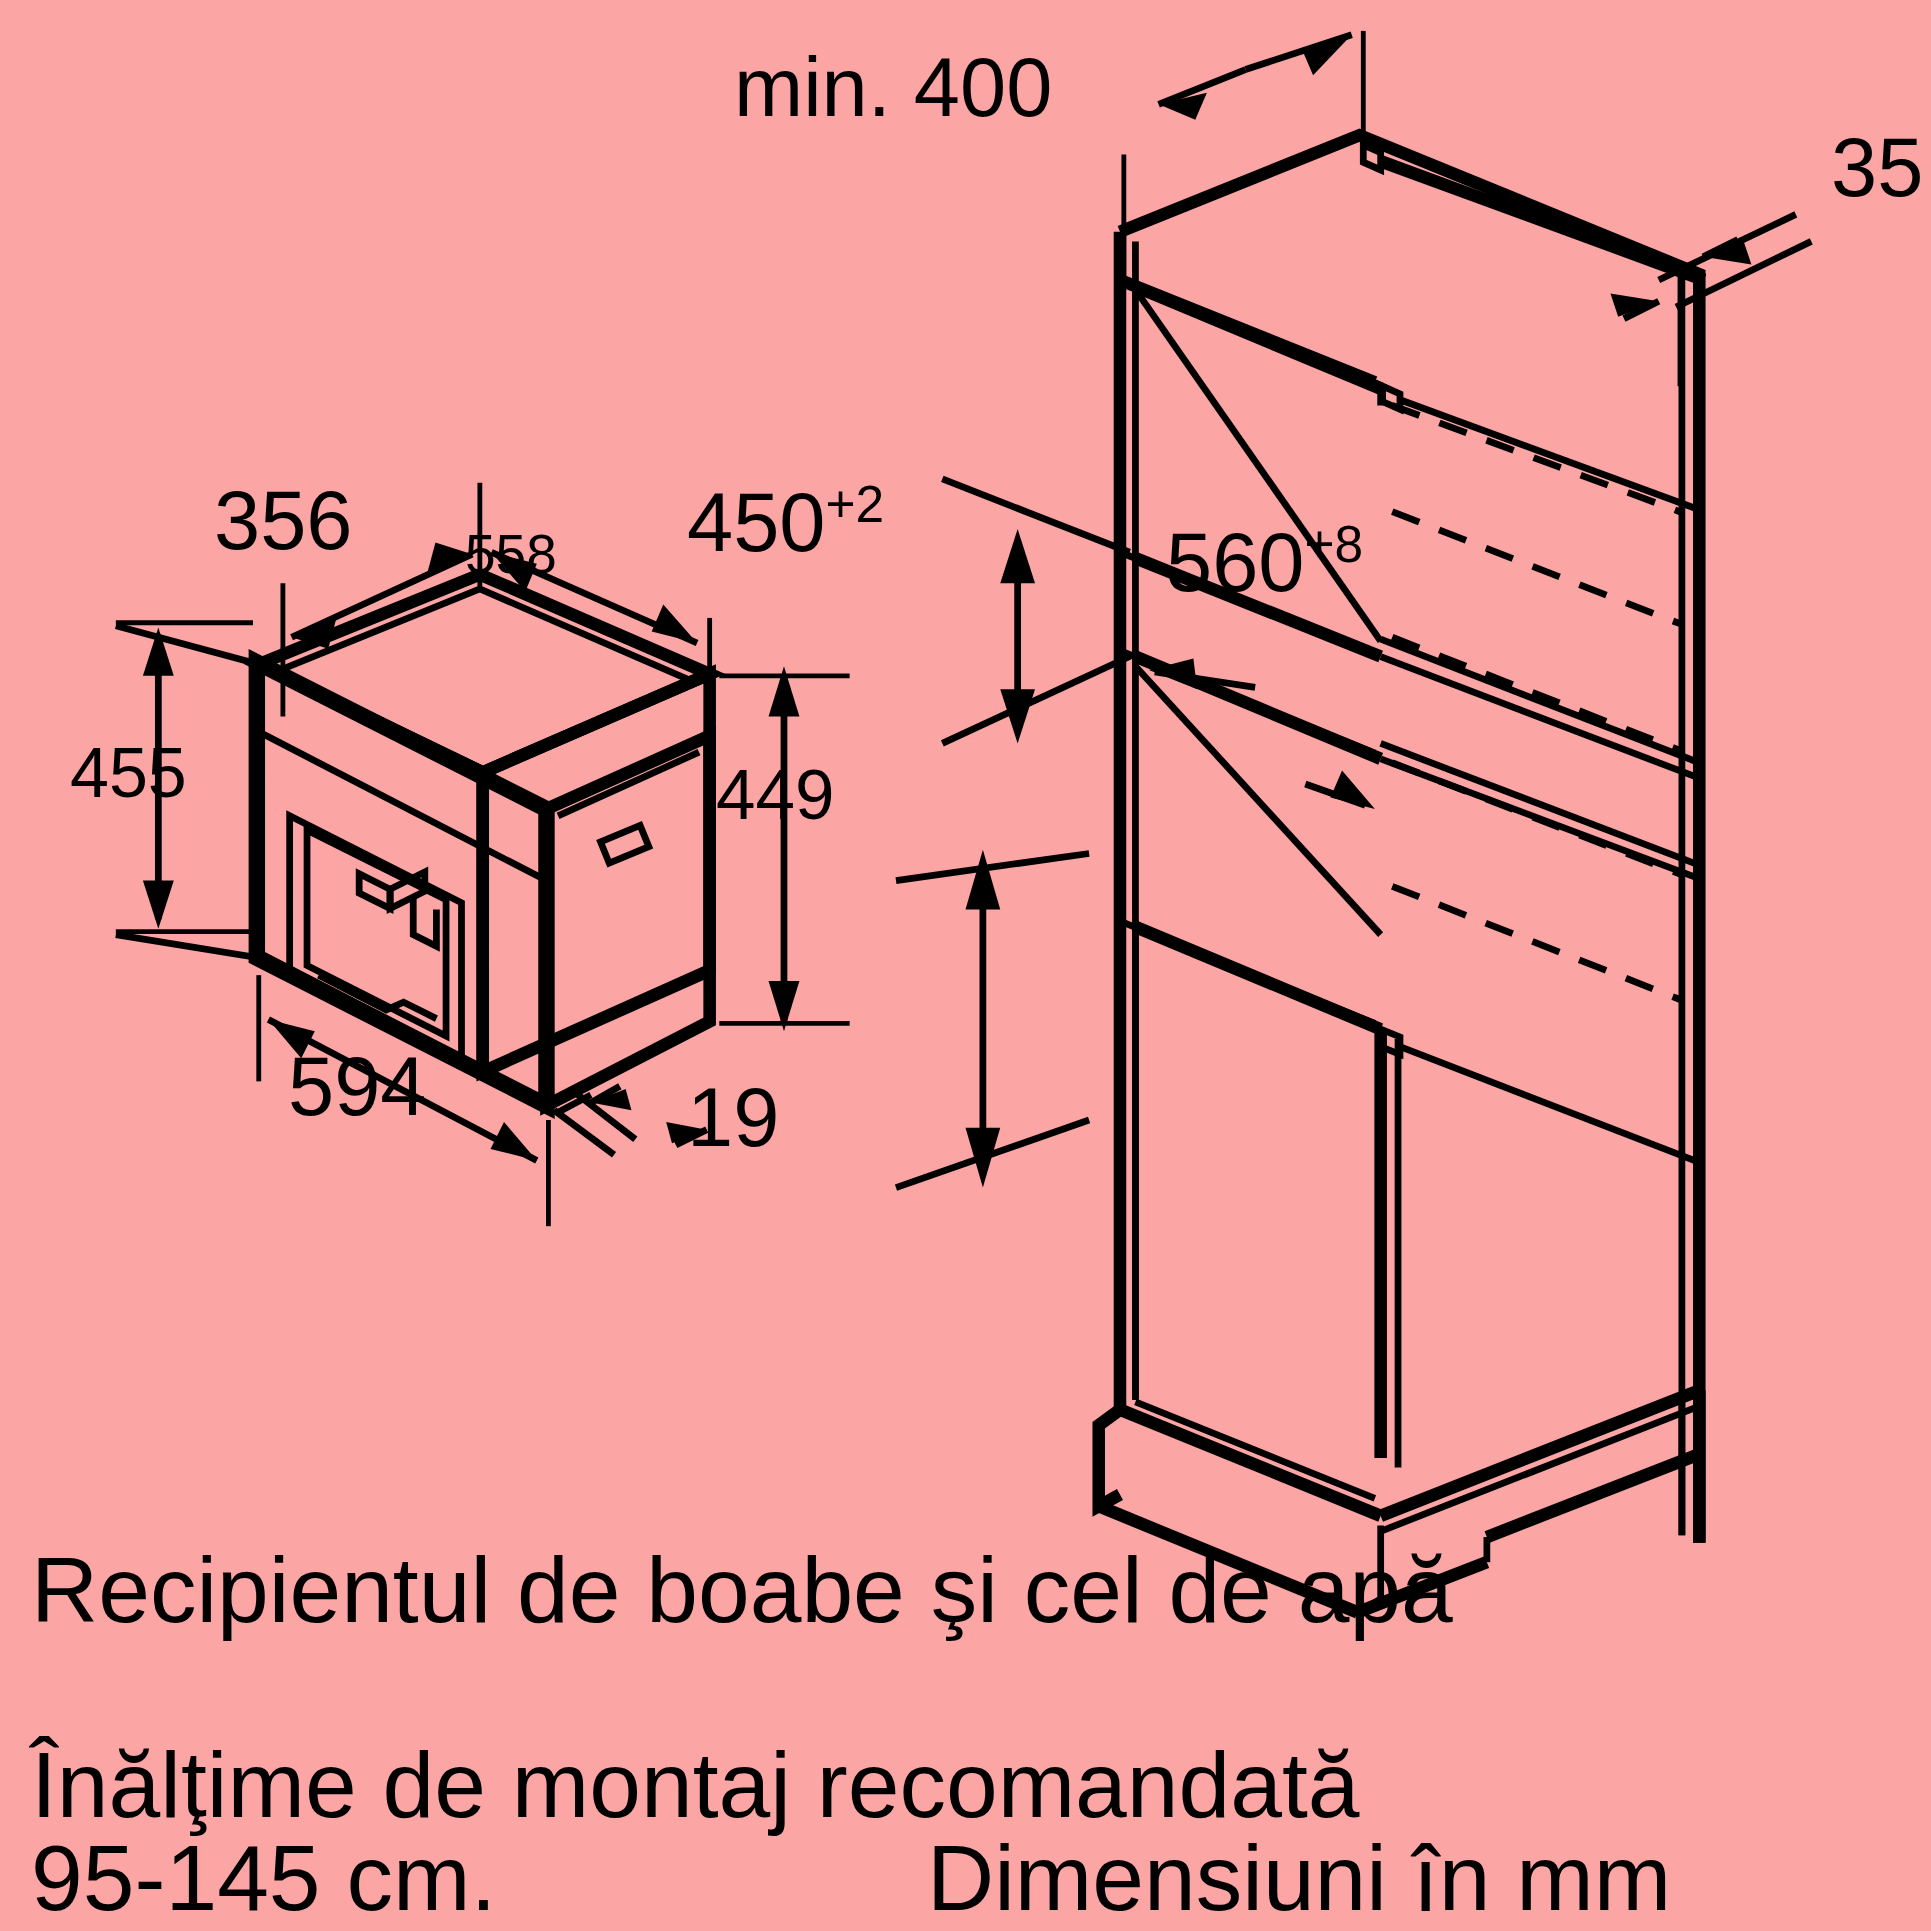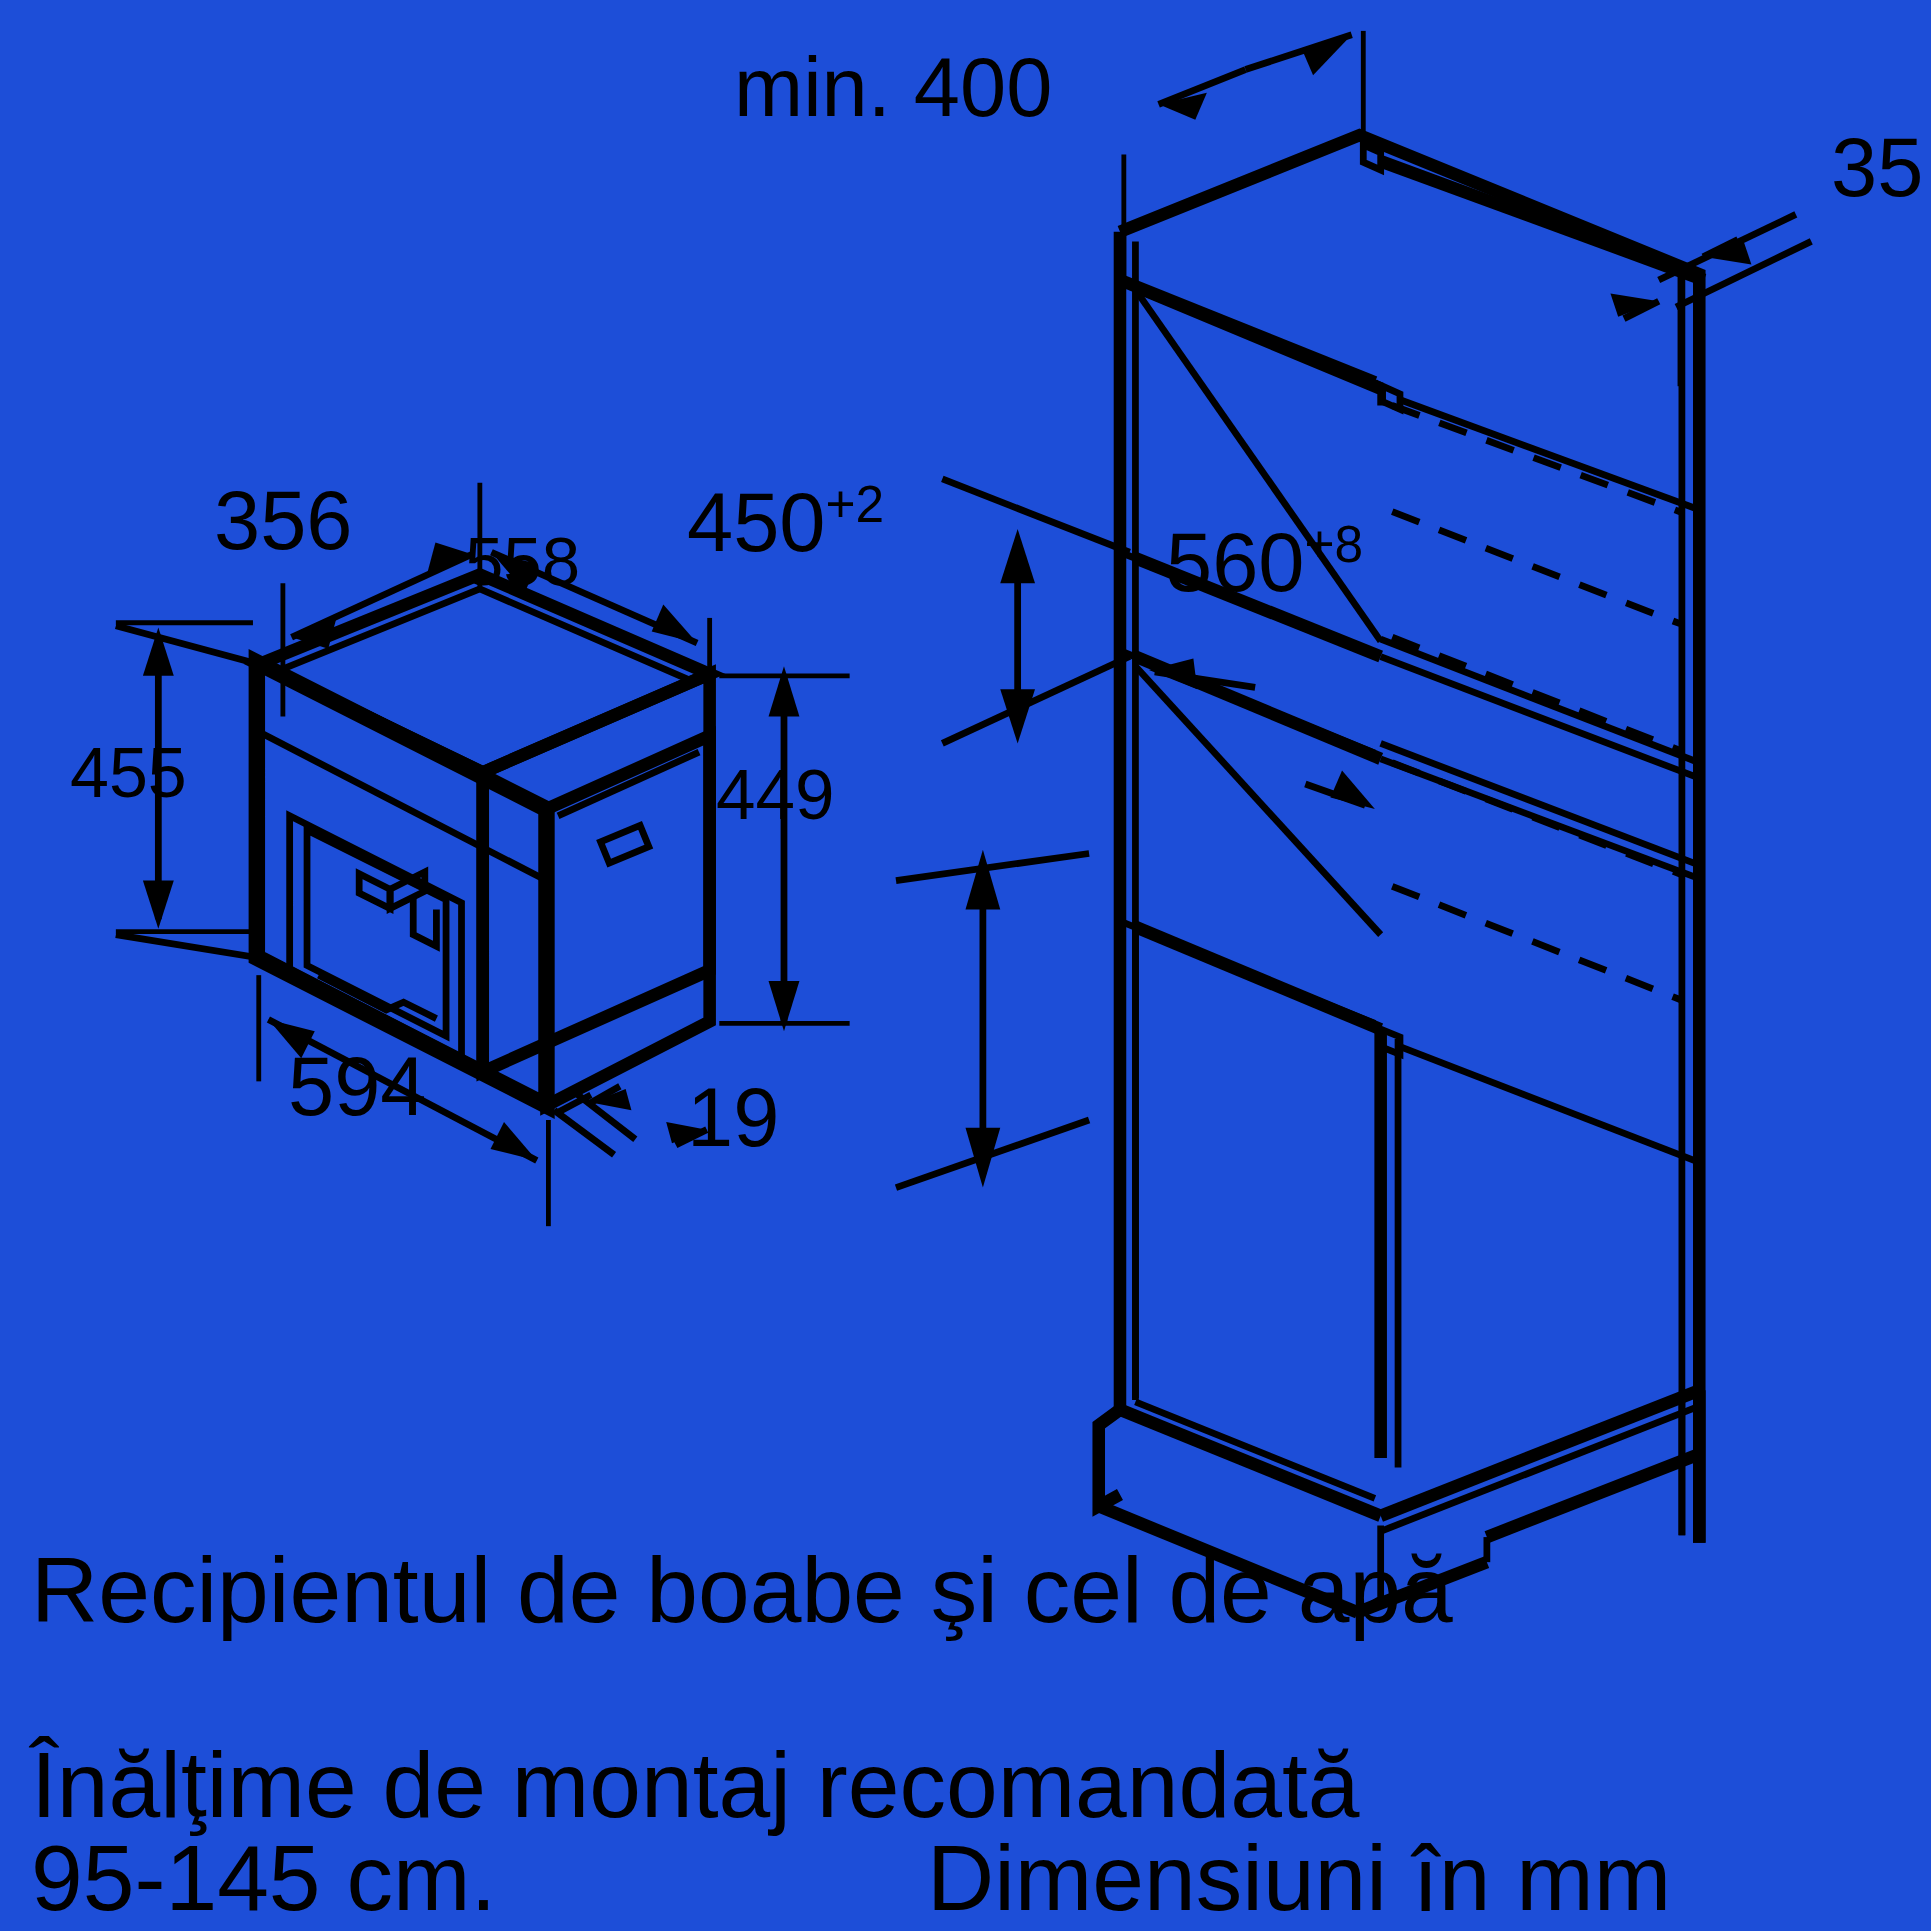--- a/index.html
+++ b/index.html
@@ -4,21 +4,21 @@
 <style>
   html, body {
     margin: 0;
     padding: 0;
     background: #ffffff;
   }
   #page {
     position: relative;
     width: 1931px;
     height: 1931px;
-    background: #1d4ed8;
+    background: #fca5a5;
     font-family: "Liberation Sans", sans-serif;
     overflow: hidden;
   }
   svg.drawing {
     position: absolute;
     left: 0;
     top: 0;
     width: 1931px;
     height: 1931px;
   }
@@ -246,21 +246,21 @@
     </g>
 
   </svg>
 
   <div class="dimtext" style="left:734px; top:46px; font-size:83px;">min. 400</div>
 
   <div class="dimtext" style="left:1831px; top:126px; font-size:83px;">35</div>
 
   <div class="dimtext" style="left:214px; top:479px; font-size:83px;">356</div>
 
-  <div class="dimtext" style="left:465px; top:527px; font-size:69px;">558</div>
+  <div class="dimtext" style="left:465px; top:527px; font-size:55px;">558</div>
 
   <div class="dimtext" style="left:687px; top:481px; font-size:83px;">
     <span>450</span><sup>+2</sup>
   </div>
 
   <div class="dimtext" style="left:1166px; top:521px; font-size:83px;">
     <span>560</span><sup>+8</sup>
   </div>
 
   <div class="dimtext" style="left:70px; top:738px; font-size:70px;">455</div>

